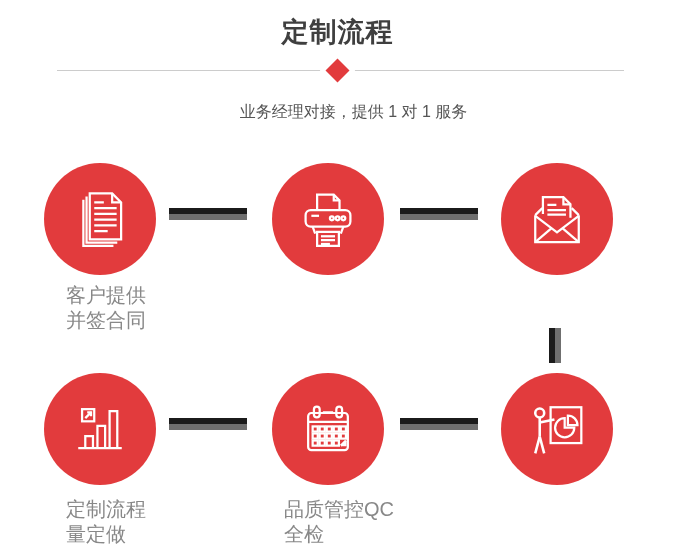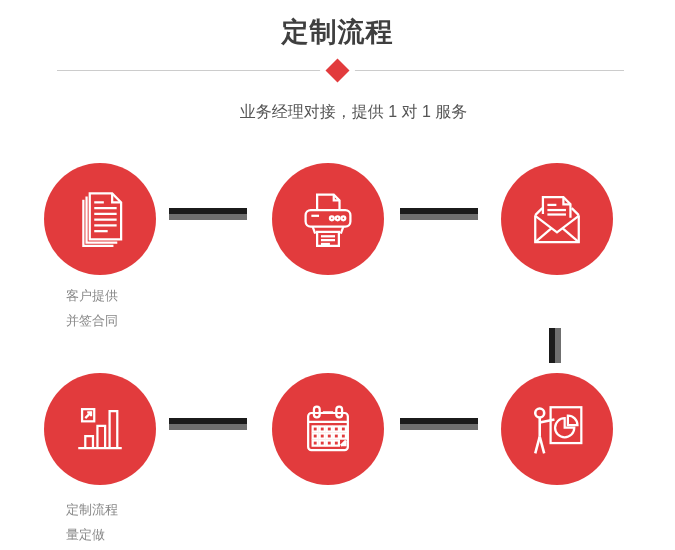--- a/index.html
+++ b/index.html
@@ -1,18 +1,19 @@
 <!DOCTYPE html>
 <html style="--accent-red: #e23b3d; --title-text: #3f3f3f; --subtitle-text: #555555; --label-text: #888888; --divider-line: #cccccc; --connector-dark: #1b1b1b; --connector-gray: #6f6f6f; --icon-stroke: #ffffff;"><head>
 <meta charset="utf-8">
 <style>
   html,body{margin:0;padding:0;background:#fff;}
   .stage{
     position:relative;width:675px;height:550px;background:#fff;overflow:hidden;
     font-family:"Liberation Sans","DejaVu Sans",sans-serif;
+    border-radius:12px;
   }
   .title{
     position:absolute;top:14px;left:0;width:675px;margin:0;
     text-align:center;font-size:27px;font-weight:bold;color:var(--title-text);
     letter-spacing:1px;
   }
   .divider{
     position:absolute;top:70px;left:57px;width:567px;height:1px;
     background:var(--divider-line);
   }
@@ -32,21 +33,21 @@
     position:absolute;width:112px;height:112px;border-radius:50%;
     background:var(--accent-red);display:flex;align-items:center;justify-content:center;
   }
   .icon{width:64px;height:64px;display:block;}
   .icon path,.icon rect,.icon circle,.icon polyline{
     fill:none;stroke:var(--icon-stroke);stroke-width:3.5;stroke-miterlimit:10;
   }
   .icon .thick{stroke-width:4;}
   .icon .filled{fill:var(--icon-stroke);stroke:none;}
   .label{
-    position:absolute;font-size:13px;line-height:25px;color:var(--label-text);
+    position:absolute;font-size:20px;line-height:25px;color:var(--label-text);
   }
   .hconn{
     position:absolute;width:78px;height:12px;
     background:linear-gradient(to bottom,var(--connector-dark) 0 50%,var(--connector-gray) 50% 100%);
   }
   .vconn{
     position:absolute;width:12px;height:35px;
     background:linear-gradient(to right,var(--connector-dark) 0 50%,var(--connector-gray) 50% 100%);
   }
 </style>
@@ -156,20 +157,24 @@
         <rect x="59" y="57" width="8" height="8"></rect>
         <rect x="70" y="57" width="8" height="8"></rect>
       <rect x="26" y="68" width="8" height="8"></rect>
         <rect x="37" y="68" width="8" height="8"></rect>
         <rect x="48" y="68" width="8" height="8"></rect>
         <rect x="59" y="68" width="8" height="8"></rect>
       <path d="M70 76 L78 68"></path>
       <path class="filled" d="M70 77 L79 68 L79 77 Z"></path>
     </svg>
   </div>
+  <div class="label" style="left:284px;top:497px">
+    <div>品质管控QC</div>
+    <div>全检</div>
+  </div>
 
   <div class="circle" style="left:501px;top:373px">
     <svg class="icon" viewBox="0 0 100 100">
       <rect x="40" y="16" width="48" height="56"></rect>
       <path d="M62 48 L62 33 A15 15 0 1 0 77 48 Z"></path>
       <path d="M67 44 L67 29 A15 15 0 0 1 82 44 Z"></path>
       <circle class="thick" cx="23" cy="25" r="7"></circle>
       <path class="thick" d="M23 32 V62"></path>
       <path class="thick" d="M23 40 L46 35"></path>
       <path class="thick" d="M23 62 L16 88"></path>

